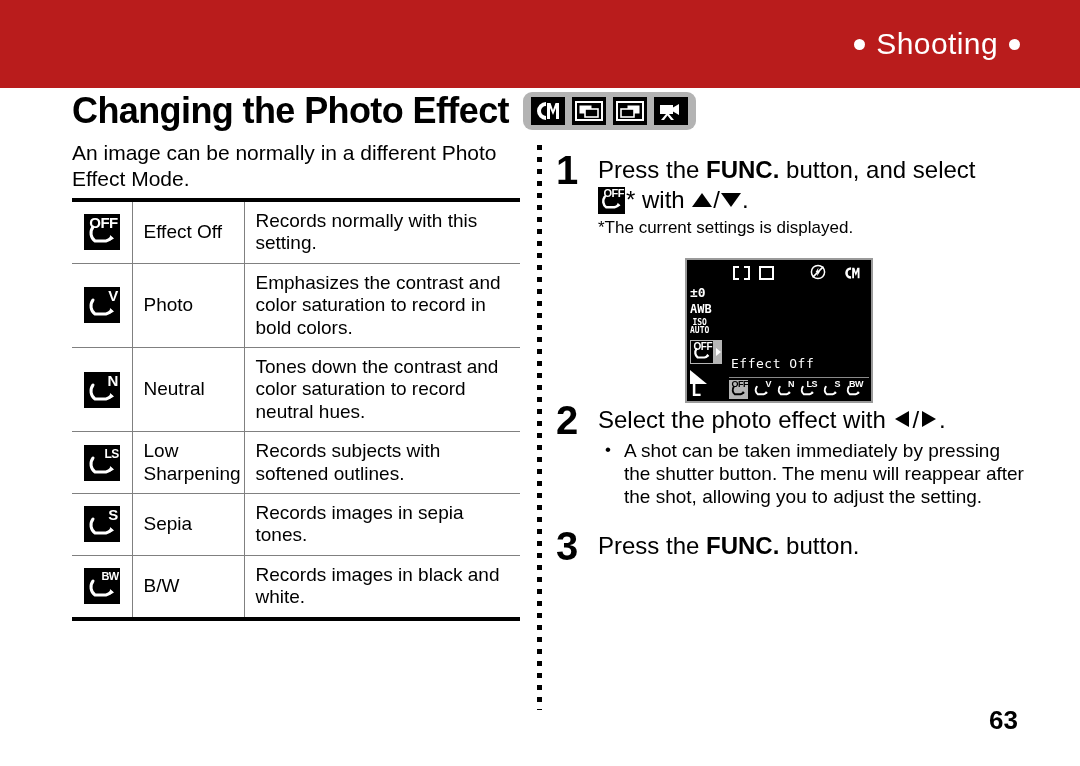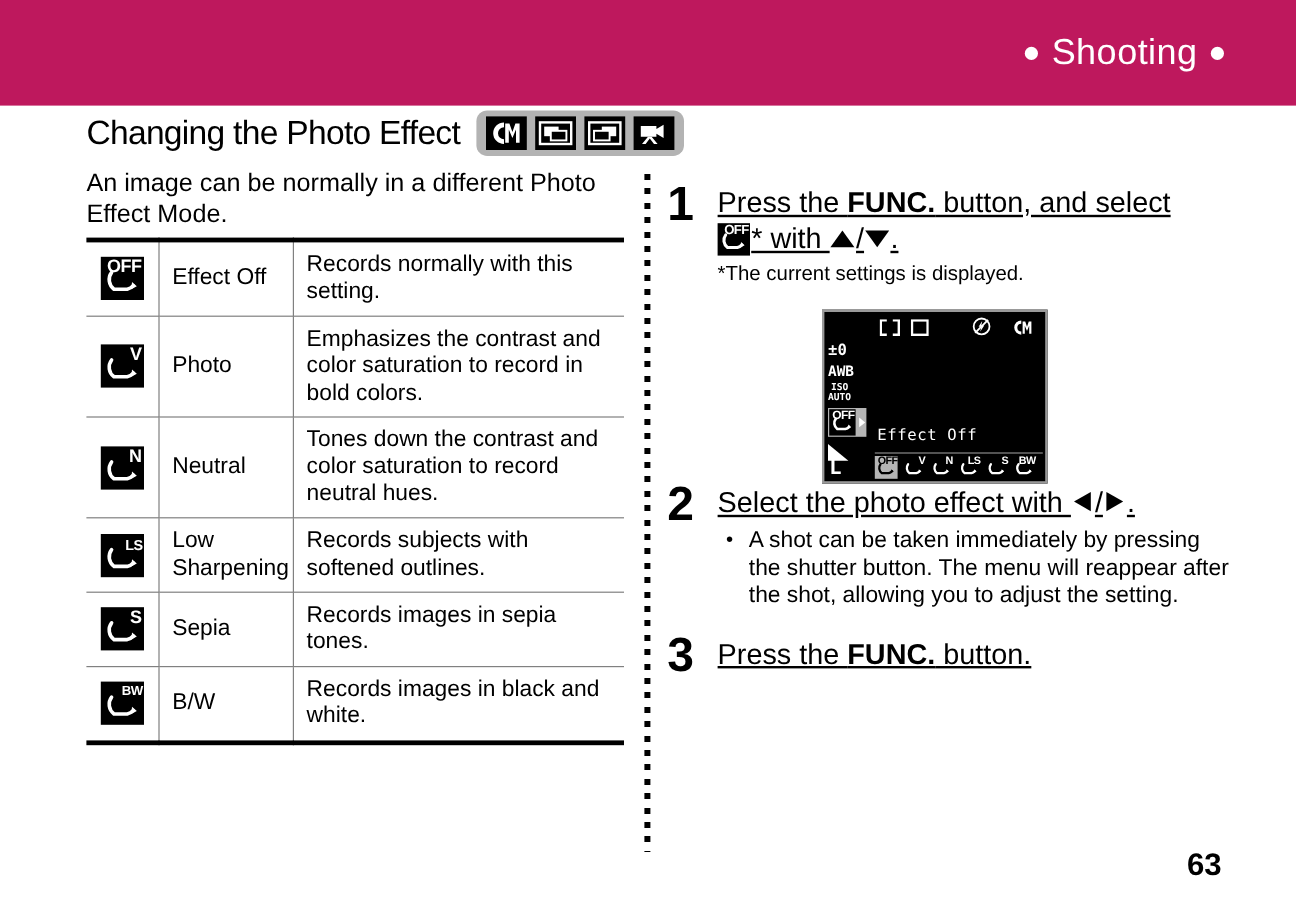--- a/index.html
+++ b/index.html
@@ -13,21 +13,21 @@
     font-family: "Liberation Sans", sans-serif;
     color: #000;
     overflow: hidden;
   }
 
   
   .header-bar {
     position: absolute;
     left: 0; top: 0;
     width: 1080px; height: 88px;
-    background: #be185d;
+    background: #b91c1c;
     display: flex;
     align-items: center;
     justify-content: flex-end;
     padding-left: 40px;
   }
   .header-bar .section-label {
     color: #ffffff;
     font-size: 30px;
     letter-spacing: 0.4px;
     margin-right: 60px;
@@ -45,22 +45,22 @@
 
   
   .title-row {
     position: absolute;
     left: 72px; top: 92px;
     display: flex;
     align-items: center;
     gap: 14px;
   }
   .page-title {
-    font-size: 28px;
-    font-weight: normal;
+    font-size: 36px;
+    font-weight: bold;
     letter-spacing: -0.6px;
     line-height: 1;
     white-space: nowrap;
   }
   .mode-badge {
     background: #b3b3b3;
     border-radius: 9px;
     padding: 5px 8px;
     display: flex;
     gap: 7px;
@@ -147,21 +147,20 @@
     font-size: 40px;
     font-weight: bold;
     line-height: 0.92;
     width: 42px;
     flex: 0 0 42px;
   }
   .step .body { flex: 1 1 auto; padding-top: 3px; }
   .step-head {
     font-size: 24px;
     line-height: 1.24;
-    text-decoration: underline;
   }
   .step-head b { font-weight: bold; }
   .footnote { font-size: 17px; margin-top: 2px; }
 
   .bullets { margin: 5px 0 0 0; padding: 0; list-style: none; }
   .bullets li {
     font-size: 19px;
     line-height: 1.21;
     position: relative;
     padding-left: 26px;

